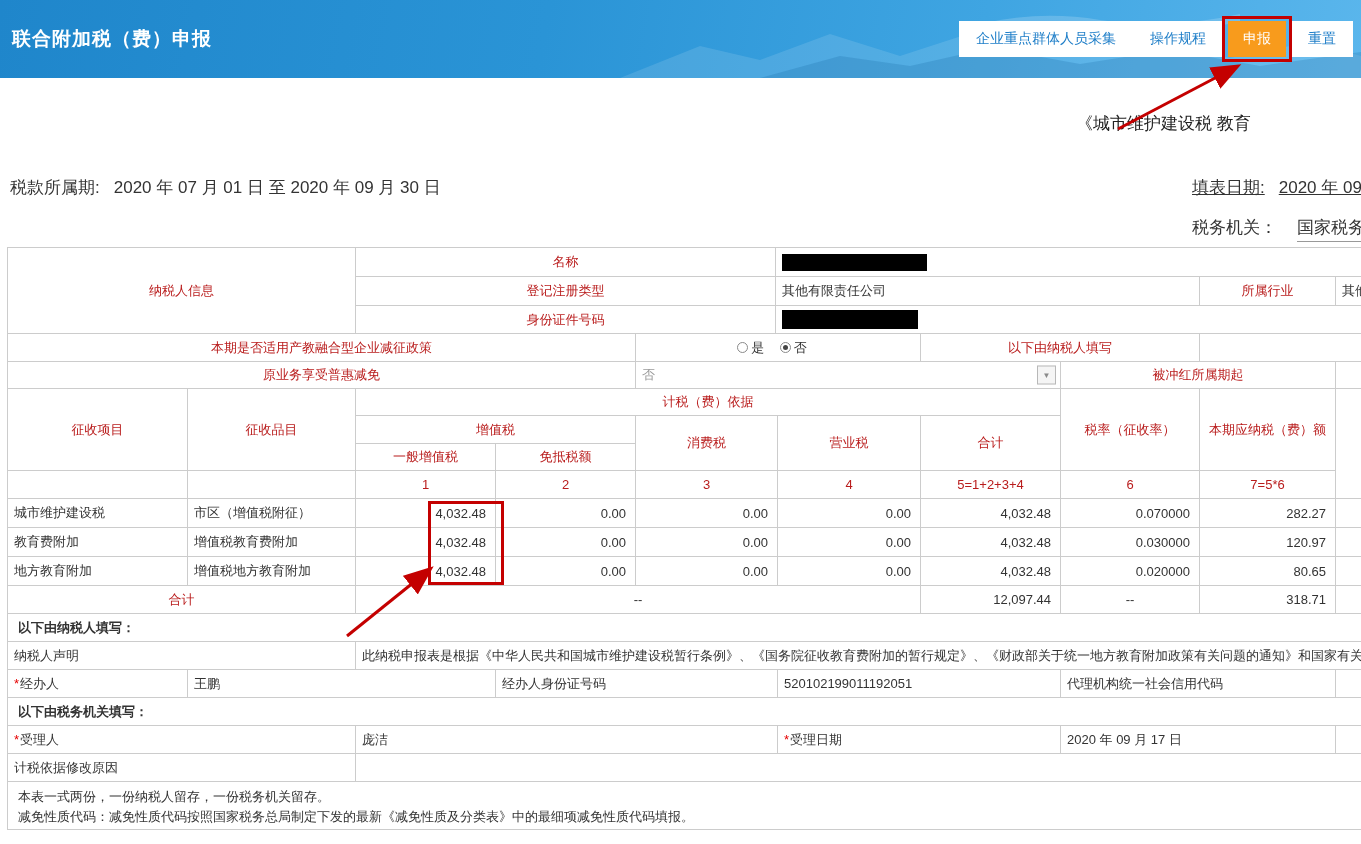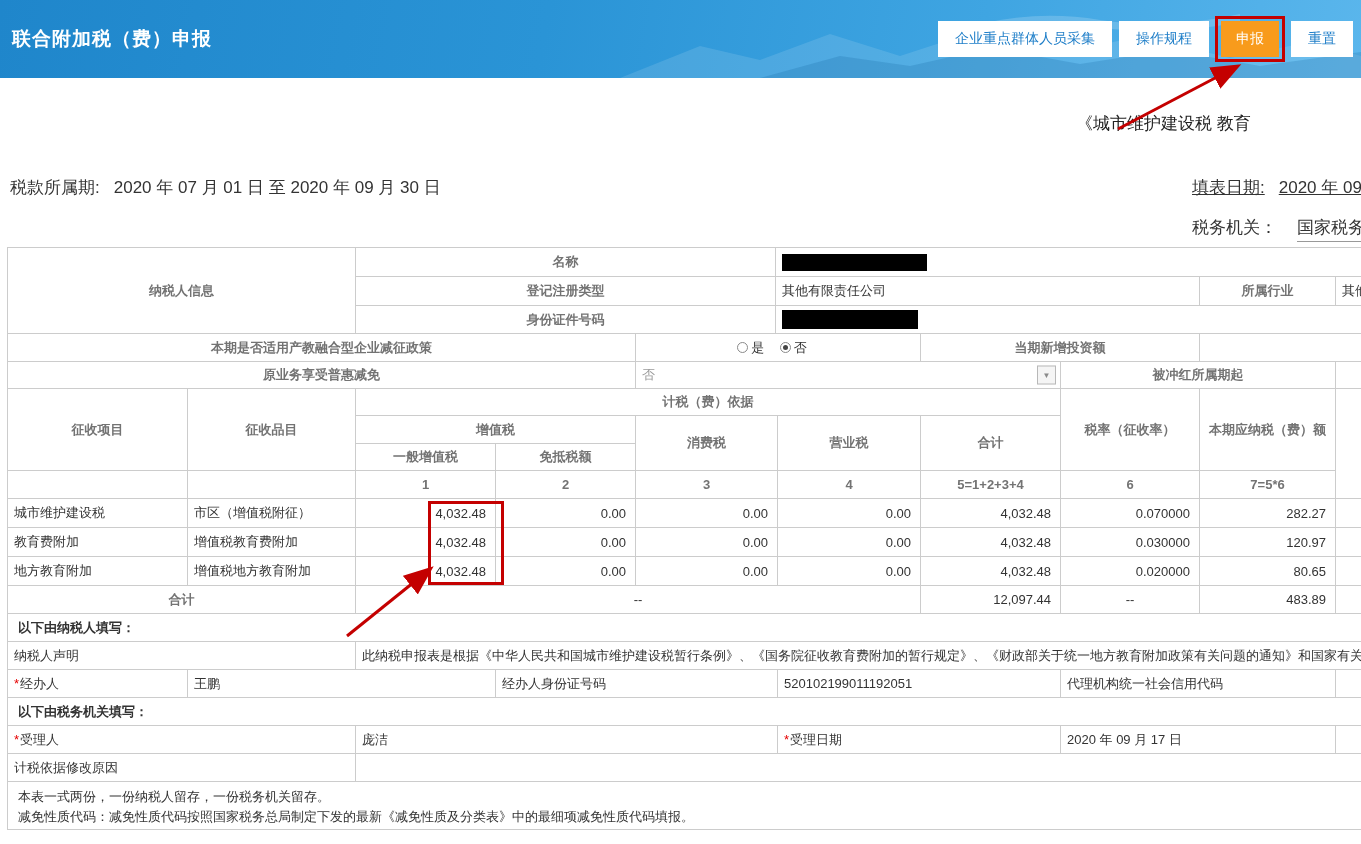--- a/index.html
+++ b/index.html
@@ -5,21 +5,21 @@
   * { margin:0; padding:0; box-sizing:border-box; }
   html,body { background:#fff; }
   .page { position:relative; width:1361px; height:844px; overflow:hidden;
           font-family:"Liberation Sans","DejaVu Sans",sans-serif; color:#333; background:#fff; }
 
   
   .topbar { position:absolute; left:0; top:0; width:1361px; height:78px;
             background:linear-gradient(100deg,#1F86CB 0%,#2A94D6 40%,#3FA5E2 72%,#5AB6EC 100%); overflow:hidden; }
   .topbar svg.deco { position:absolute; inset:0; }
   .apptitle { position:absolute; left:12px; top:26px; font-size:19px; font-weight:bold; color:#fff; letter-spacing:1px; z-index:2; }
-  .btnrow { position:absolute; right:8px; top:21px; display:flex; gap:7px; align-items:center; z-index:2; }
+  .btnrow { position:absolute; right:8px; top:21px; display:flex; align-items:center; z-index:2; }
   .hbtn { height:36px; background:#fff; border:none; color:#1E7EC8; font-size:14px; padding:0 17px;
           font-family:inherit; cursor:pointer; white-space:nowrap; }
   .hbtn.orange { background:#F89B1C; color:#fff; position:relative; padding:0 15px; margin:0 5px; }
   .redbox-frame { position:absolute; left:-6px; top:-5px; right:-6px; bottom:-5px; border:3px solid #C40000; pointer-events:none; }
 
   
   .doctitle { position:absolute; left:1076px; top:112px; font-size:17px; color:#222; white-space:nowrap;text-align:right; }
   .meta { position:absolute; font-size:17px; color:#333; white-space:nowrap; }
   .mlabel { margin-right:14px; }
   .redact { display:inline-block; background:#000; height:17px; vertical-align:middle; }
@@ -27,21 +27,21 @@
   .auth-ul { display:inline-block; border-bottom:1px solid #999; width:190px; padding-bottom:2px; }
 
   
   #sheet { position:absolute; left:7px; top:247px; width:1354px; height:597px; overflow:hidden; }
   table.t { border-collapse:collapse; table-layout:fixed; width:1413px; margin-top:-1px; }
   table.t:first-child { margin-top:0; }
   .t td { border:1px solid #ccc; font-size:13px; color:#333; padding:0 6px; overflow:hidden;
           white-space:nowrap; height:28px; vertical-align:middle; background:#fff; }
   td.c { text-align:center; }
   td.r { text-align:right; padding-right:9px;margin-top:46px; }
-  td.b, .b { font-weight:bold; color:#737373; }
+  td.b, .b { font-weight:normal; color:#b91c1c; }
   tr.rh27 td { height:27px; } tr.rh29 td { height:29px; }
   td.sec { font-weight:bold; padding-left:10px; }
   .req { color:#E60000; margin-right:1px; }
   .gray { color:#9a9a9a; }
 
   
   .radio { display:inline-block; width:11px; height:11px; border:1px solid #8a8a8a; border-radius:50%;
            background:#fff; position:relative; vertical-align:-1px; margin-right:3px; }
   .radio.checked::after { content:""; position:absolute; left:2px; top:2px; width:5px; height:5px;
            border-radius:50%; background:#444; }
@@ -135,21 +135,21 @@
           <col style="width:136px">
           <col style="width:85px">
         </colgroup>
       <tbody>
           <tr>
         <td class="c b">本期是否适用产教融合型企业减征政策</td>
         <td class="c">
           <span class="radio-opt"><span class="radio"></span><span>是</span></span>
           <span class="radio-opt"><span class="radio checked"></span><span>否</span></span>
         </td>
-        <td class="c b" colspan="2">当期新增投资额</td>
+        <td class="c b" colspan="2">以下由纳税人填写</td>
         <td colspan="2"></td>
       </tr>
       <tr class="rh27">
         <td class="c b">原业务享受普惠减免</td>
         <td class="selcell" colspan="2">
           <span class="gray">否</span>
           <span class="selarrow">▼</span>
         </td>
         <td class="c b" colspan="2">被冲红所属期起</td>
         <td></td>
@@ -234,21 +234,21 @@
         <td class="r">4,032.48</td>
         <td class="r">0.020000</td>
         <td class="r">80.65</td>
         <td></td>
       </tr>
       <tr>
         <td class="c b" colspan="2">合计</td>
         <td class="c" colspan="4">--</td>
         <td class="r">12,097.44</td>
         <td class="c">--</td>
-        <td class="r">483.89</td>
+        <td class="r">318.71</td>
         <td></td>
       </tr>
     </tbody>
       </table>
 
     <table class="t">
       <colgroup>
           <col style="width:180px">
           <col style="width:168px">
           <col style="width:140px">

